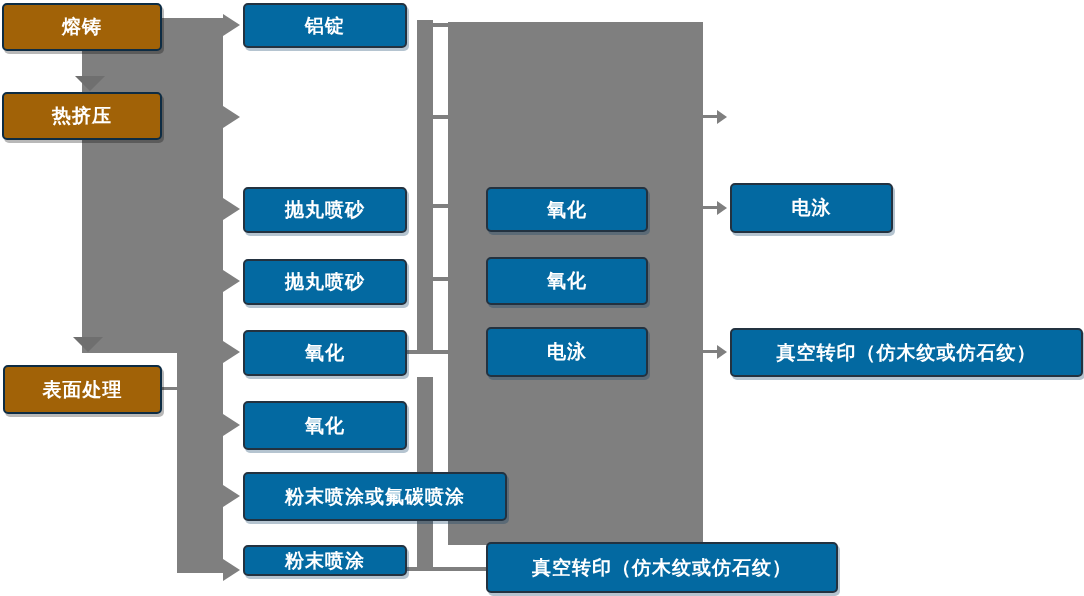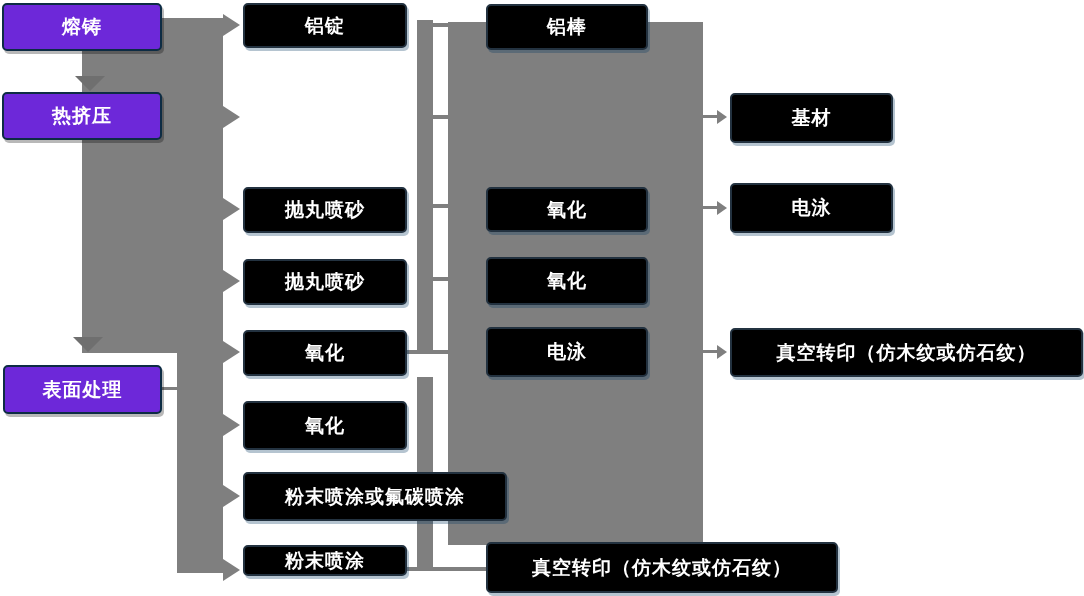--- a/index.html
+++ b/index.html
@@ -12,26 +12,26 @@
   }
   .gray{position:absolute;background:#7f7f7f;z-index:1;}
   .node{
     position:absolute;z-index:2;
     display:flex;align-items:center;justify-content:center;
     color:#ffffff;font-weight:bold;font-size:19px;
     border-radius:5px;box-sizing:border-box;
     letter-spacing:1px;white-space:nowrap;
   }
   .bright{
-    background:#000000;
+    background:#0369a1;
     border:2px solid #233240;
     box-shadow:2px 3px 0 rgba(10,60,100,0.30);
   }
   .dark{
-    background:#6d28d9;
+    background:#a16207;
     border:2px solid #0d2c44;
     box-shadow:2px 3px 0 rgba(0,0,0,0.28);
   }
   .tri-right{
     position:absolute;z-index:1;width:0;height:0;
     border-top:11px solid transparent;
     border-bottom:11px solid transparent;
     border-left:17px solid #7f7f7f;
   }
   .tri-right-sm{
@@ -94,23 +94,21 @@
   <div class="node dark" style="left:3px;top:365px;width:159px;height:49px">表面处理</div>
 
   <div class="node bright" style="left:243px;top:3px;width:164px;height:45px">铝锭</div>
   <div class="node bright" style="left:243px;top:187px;width:164px;height:46px">抛丸喷砂</div>
   <div class="node bright" style="left:243px;top:259px;width:164px;height:46px">抛丸喷砂</div>
   <div class="node bright" style="left:243px;top:330px;width:164px;height:46px">氧化</div>
   <div class="node bright" style="left:243px;top:401px;width:164px;height:49px">氧化</div>
   <div class="node bright" style="left:243px;top:472px;width:264px;height:49px">粉末喷涂或氟碳喷涂</div>
   <div class="node bright" style="left:243px;top:545px;width:164px;height:31px">粉末喷涂</div>
 
-  <div class="node bright" style="left:486px;top:4px;width:162px;height:46px">铝棒</div>
   <div class="node bright" style="left:486px;top:187px;width:162px;height:45px">氧化</div>
   <div class="node bright" style="left:486px;top:257px;width:162px;height:48px">氧化</div>
   <div class="node bright" style="left:486px;top:327px;width:162px;height:50px">电泳</div>
   <div class="node bright" style="left:486px;top:542px;width:352px;height:51px">真空转印（仿木纹或仿石纹）</div>
 
-  <div class="node bright" style="left:730px;top:93px;width:163px;height:50px">基材</div>
   <div class="node bright" style="left:730px;top:183px;width:163px;height:50px">电泳</div>
   <div class="node bright" style="left:730px;top:328px;width:353px;height:49px">真空转印（仿木纹或仿石纹）</div>
 
 </div>
 
 </body></html>

